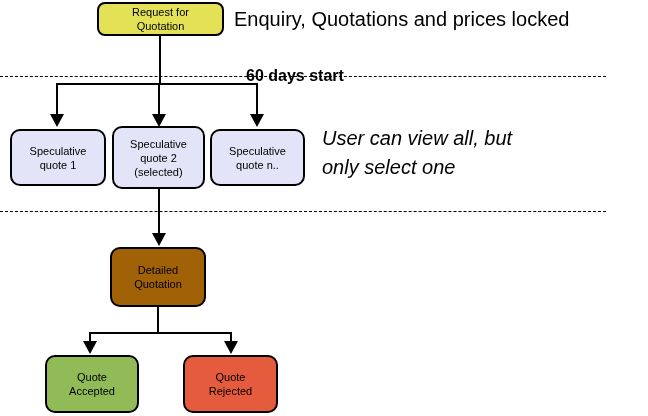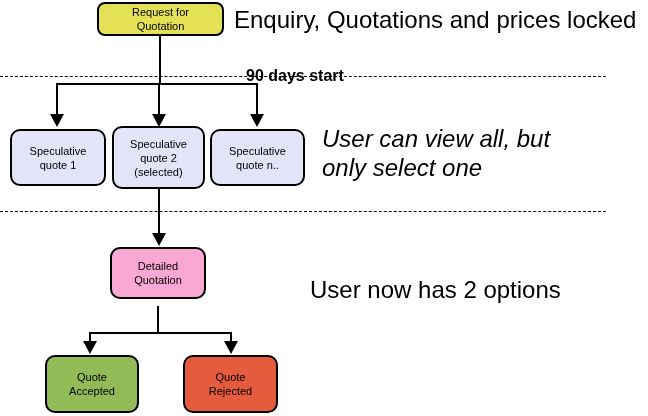--- a/index.html
+++ b/index.html
@@ -44,21 +44,21 @@
     position: absolute;
     width: 0;
     height: 0;
     border-left: 7px solid transparent;
     border-right: 7px solid transparent;
     border-top: 13px solid #000;
   }
   .note {
     position: absolute;
     color: #000;
-    font-size: 24px;
+    font-size: 20px;
     line-height: 29px;
     white-space: pre-line;
   }
   .phase-label {
     position: absolute;
     color: #000;
     font-size: 16px;
     font-weight: bold;
     white-space: nowrap;
   }
@@ -109,38 +109,37 @@
     <span class="node-label">Speculative
 quote 2
 (selected)</span>
   </div>
 
   <div class="node" style="left: 210px; top: 129px; width: 95px; height: 57px; background-color: rgb(228, 228, 248);">
     <span class="node-label">Speculative
 quote n..</span>
   </div>
 
-  <div class="node" style="left: 110px; top: 247px; width: 96px; height: 52px; background-color: #f9a8d4;">
+  <div class="node" style="left: 110px; top: 247px; width: 96px; height: 60px; background-color: #a16207;">
     <span class="node-label">Detailed
 Quotation</span>
   </div>
 
   <div class="node" style="left: 45px; top: 355px; width: 94px; height: 58px; background-color: rgb(144, 187, 87);">
     <span class="node-label">Quote
 Accepted</span>
   </div>
 
   <div class="node" style="left: 183px; top: 355px; width: 95px; height: 58px; background-color: rgb(228, 92, 61);">
     <span class="node-label">Quote
 Rejected</span>
   </div>
 
   <div class="note" style="left:234px; top:5px;">Enquiry, Quotations and prices locked</div>
 
-  <div class="phase-label" style="left:246px; top:67px;">90 days start</div>
+  <div class="phase-label" style="left:246px; top:67px;">60 days start</div>
 
   <div class="note" style="left:322px; top:124px;font-style:italic;">User can view all, but
 only select one</div>
 
 
-  <div class="note" style="left:310px; top:275px;">User now has 2 options</div>
 
 </div>
 
 </body></html>

